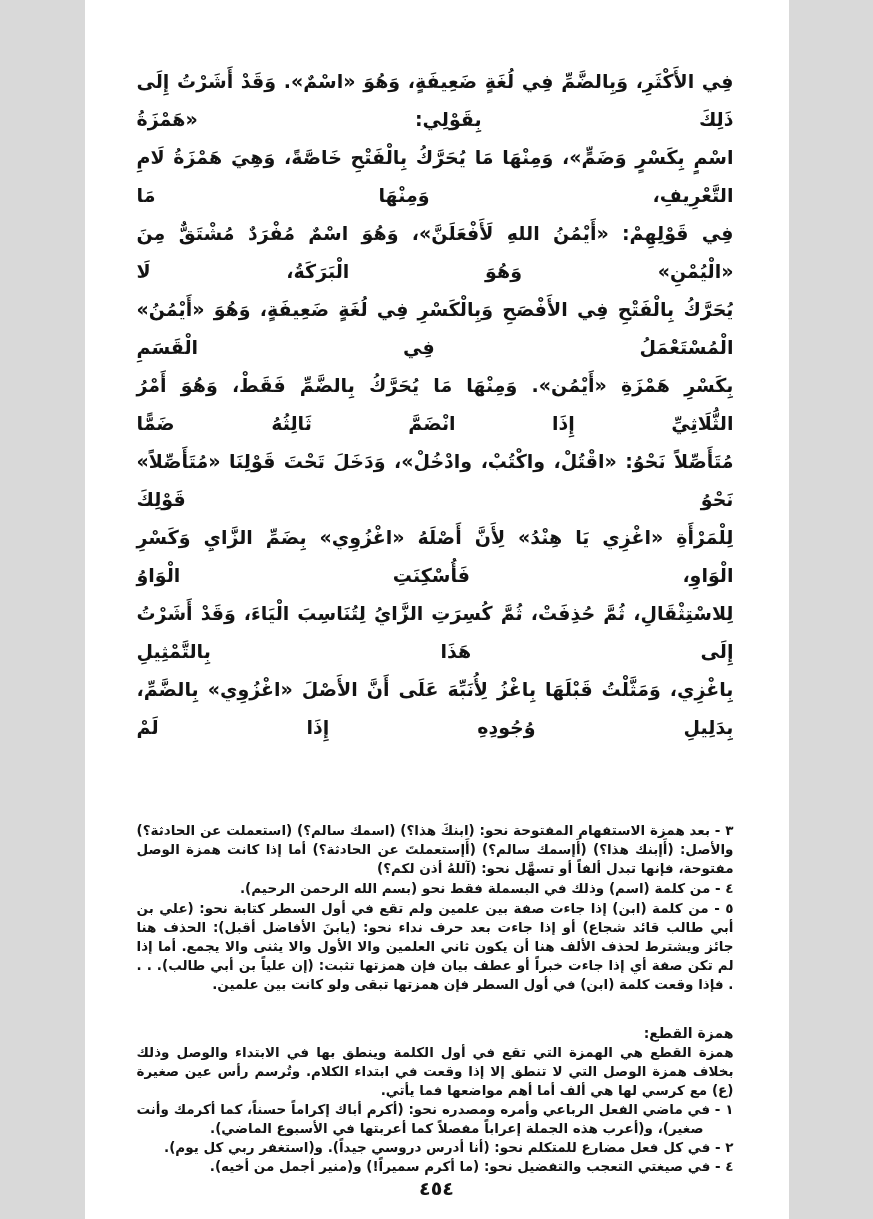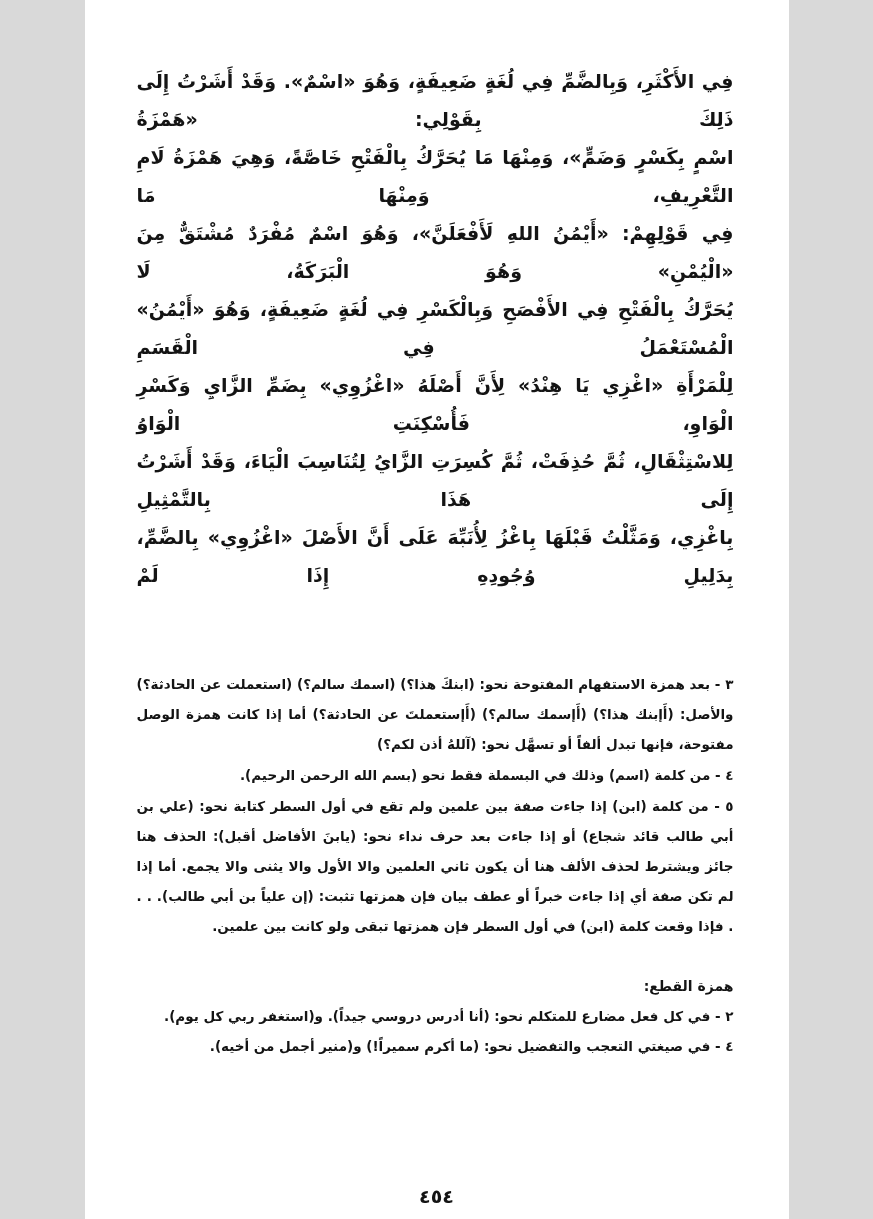--- a/index.html
+++ b/index.html
@@ -32,68 +32,72 @@
     white-space: normal;
   }
   
   .footnotes {
     padding: 74px 55px 0 52px;
   }
   .note {
     margin: 0;
     font-size: 13.5px;
     font-weight: bold;
-    line-height: 30px;
+    line-height: 19px;
     text-align: justify;
   }
   .note.spaced {
     margin-top: 1px;
   }
   .note.item {
     padding-right: 30px;
     text-indent: -30px;
   }
   .note.heading {
     font-size: 14px;
     text-align: right;
     margin-top: 30px;
   }
   
   .page-number {
     position: absolute;
-    bottom: 12px;
+    bottom: 20px;
     left: 0;
     right: 0;
     text-align: center;
     font-size: 19px;
     font-weight: bold;
     letter-spacing: 2px;
   }
 </style>
 </head>
 <body>
 
 <div class="page">
 
   <div class="main-text">
     <p class="mline">فِي الأَكْثَرِ، وَبِالضَّمِّ فِي لُغَةٍ ضَعِيفَةٍ، وَهُوَ «اسْمٌ». وَقَدْ أَشَرْتُ إِلَى ذَلِكَ بِقَوْلِي: «هَمْزَةُ</p>
     <p class="mline">اسْمٍ بِكَسْرٍ وَضَمٍّ»، وَمِنْهَا مَا يُحَرَّكُ بِالْفَتْحِ خَاصَّةً، وَهِيَ هَمْزَةُ لَامِ التَّعْرِيفِ، وَمِنْهَا مَا</p>
     <p class="mline">فِي قَوْلِهِمْ: «أَيْمُنُ اللهِ لَأَفْعَلَنَّ»، وَهُوَ اسْمٌ مُفْرَدٌ مُشْتَقٌّ مِنَ «الْيُمْنِ» وَهُوَ الْبَرَكَةُ، لَا</p>
     <p class="mline">يُحَرَّكُ بِالْفَتْحِ فِي الأَفْصَحِ وَبِالْكَسْرِ فِي لُغَةٍ ضَعِيفَةٍ، وَهُوَ «أَيْمُنُ» الْمُسْتَعْمَلُ فِي الْقَسَمِ</p>
+    <p class="mline">بِكَسْرِ هَمْزَةِ «أَيْمُن». وَمِنْهَا مَا يُحَرَّكُ بِالضَّمِّ فَقَطْ، وَهُوَ أَمْرُ الثُّلَاثِيِّ إِذَا انْضَمَّ ثَالِثُهُ ضَمًّا</p>
+    <p class="mline">مُتَأَصِّلاً نَحْوُ: «اقْتُلْ، واكْتُبْ، وادْخُلْ»، وَدَخَلَ تَحْتَ قَوْلِنَا «مُتَأَصِّلاً» نَحْوُ قَوْلِكَ</p>
     <p class="mline">لِلْمَرْأَةِ «اغْزِي يَا هِنْدُ» لِأَنَّ أَصْلَهُ «اغْزُوِي» بِضَمِّ الزَّايِ وَكَسْرِ الْوَاوِ، فَأُسْكِنَتِ الْوَاوُ</p>
     <p class="mline">لِلاسْتِثْقَالِ، ثُمَّ حُذِفَتْ، ثُمَّ كُسِرَتِ الزَّايُ لِتُنَاسِبَ الْيَاءَ، وَقَدْ أَشَرْتُ إِلَى هَذَا بِالتَّمْثِيلِ</p>
     <p class="mline">بِاغْزِي، وَمَثَّلْتُ قَبْلَهَا بِاغْزُ لِأُنَبِّهَ عَلَى أَنَّ الأَصْلَ «اغْزُوِي» بِالضَّمِّ، بِدَلِيلِ وُجُودِهِ إِذَا لَمْ</p>
   </div>
 
   <div class="footnotes">
     <p class="note spaced">٣ - بعد همزة الاستفهام المفتوحة نحو: (ابنكَ هذا؟) (اسمك سالم؟) (استعملت عن الحادثة؟) والأصل: (أَإبنك هذا؟) (أَإسمك سالم؟) (أَإستعملتَ عن الحادثة؟) أما إذا كانت همزة الوصل مفتوحة، فإنها تبدل ألفاً أو تسهَّل نحو: (آللهُ أذن لكم؟)</p>
     <p class="note spaced">٤ - من كلمة (اسم) وذلك في البسملة فقط نحو (بسم الله الرحمن الرحيم).</p>
     <p class="note spaced">٥ - من كلمة (ابن) إذا جاءت صفة بين علمين ولم تقع في أول السطر كتابة نحو: (علي بن أبي طالب قائد شجاع) أو إذا جاءت بعد حرف نداء نحو: (يابنَ الأفاضل أقبل): الحذف هنا جائز ويشترط لحذف الألف هنا أن يكون ثاني العلمين والا الأول والا يثنى والا يجمع. أما إذا لم تكن صفة أي إذا جاءت خبراً أو عطف بيان فإن همزتها تثبت: (إن علياً بن أبي طالب). . . . فإذا وقعت كلمة (ابن) في أول السطر فإن همزتها تبقى ولو كانت بين علمين.</p>
 
     <p class="note heading spaced">همزة القطع:</p>
+    <p class="note">همزة القطع هي الهمزة التي تقع في أول الكلمة وينطق بها في الابتداء والوصل وذلك بخلاف همزة الوصل التي لا تنطق إلا إذا وقعت في ابتداء الكلام. وتُرسم رأس عين صغيرة (ع) مع كرسي لها هي ألف أما أهم مواضعها فما يأتي.</p>
 
+    <p class="note item">١ - في ماضي الفعل الرباعي وأمره ومصدره نحو: (أكرم أباك إكراماً حسناً، كما أكرمك وأنت صغير)، و(أعرب هذه الجملة إعراباً مفصلاً كما أعربتها في الأسبوع الماضي).</p>
     <p class="note item">٢ - في كل فعل مضارع للمتكلم نحو: (أنا أدرس دروسي جيداً). و(استغفر ربي كل يوم).</p>
     <p class="note item">٤ - في صيغتي التعجب والتفضيل نحو: (ما أكرم سميراً!) و(منير أجمل من أخيه).</p>
   </div>
 
   <div class="page-number">٤٥٤</div>
 
 </div>
 
 </body></html>

